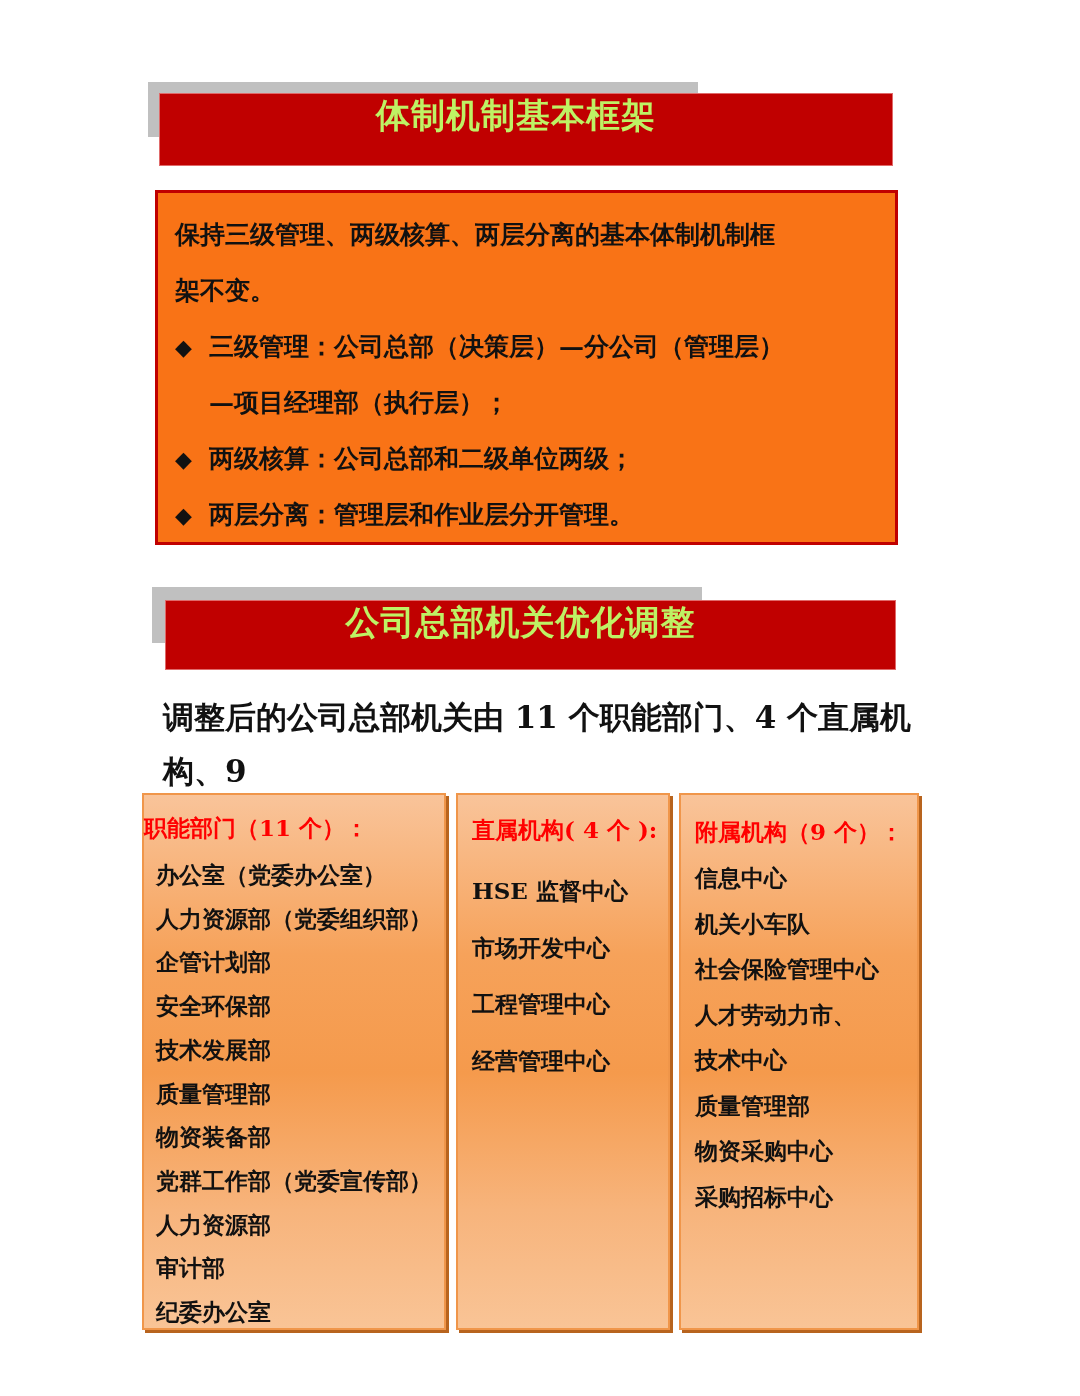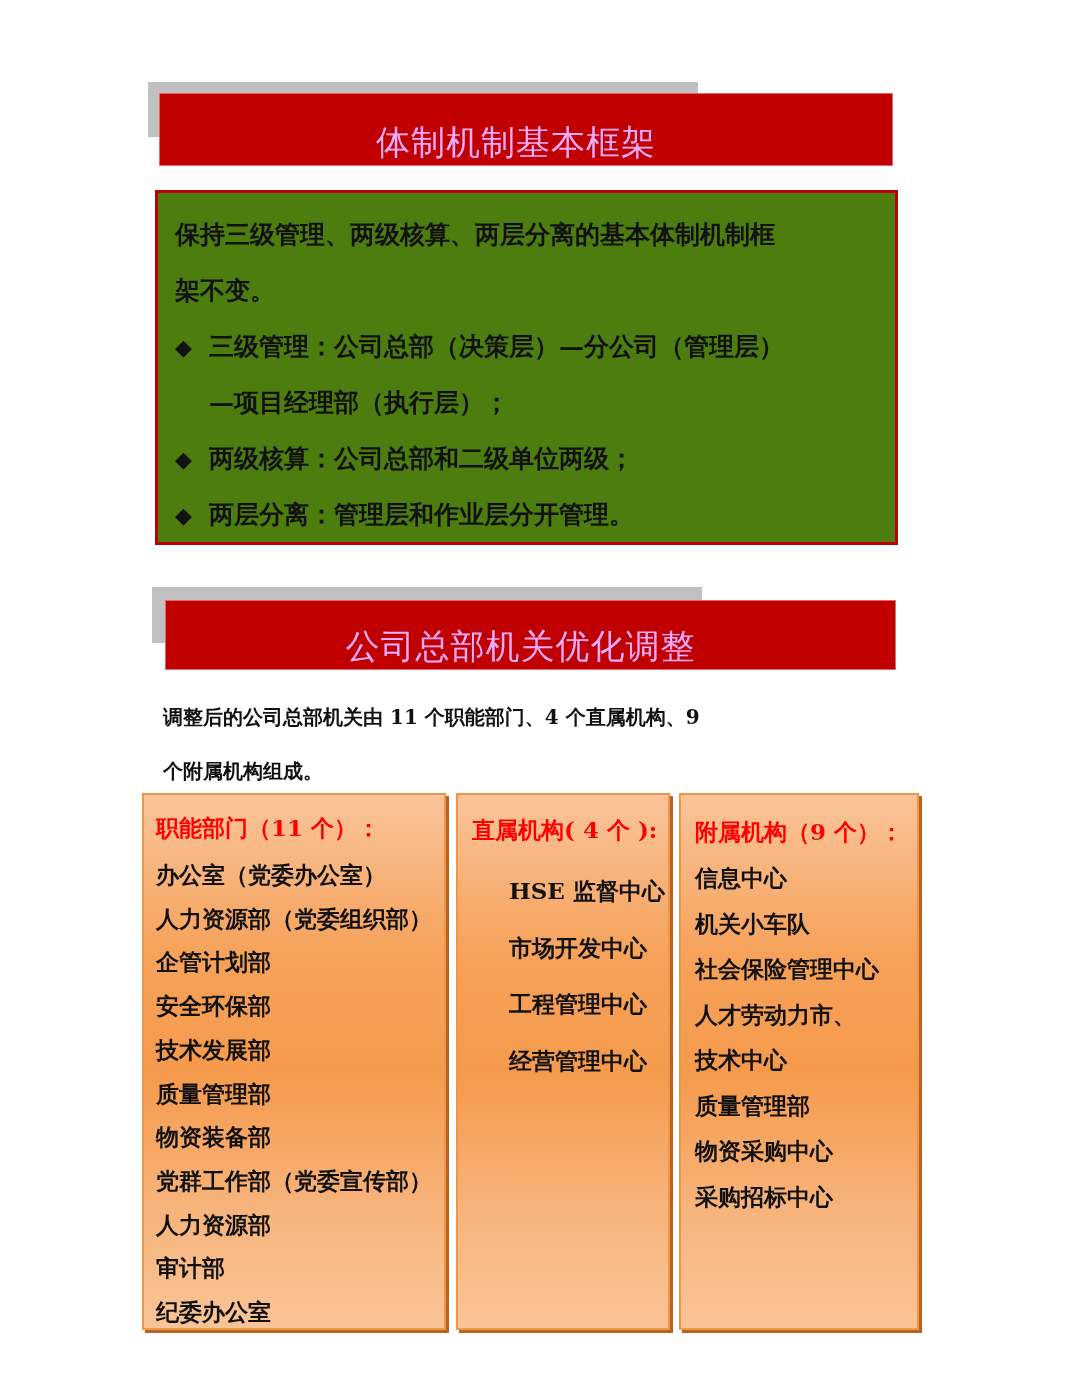--- a/index.html
+++ b/index.html
@@ -5,61 +5,61 @@
     html, body { margin: 0; padding: 0; }
     body {
       width: 1080px; height: 1396px; position: relative; overflow: hidden;
       background: #ffffff;
       font-family: "DejaVu Serif", "Liberation Serif", serif;
       color: #111;
     }
     .gray-bar { position: absolute; background: #c0c0c0; }
     .red-banner {
       position: absolute; background: #c00000;
-      color: #f0abfc; display: flex; align-items: flex-end; justify-content: center;
+      color: #bef264; display: flex; align-items: flex-start; justify-content: center;
       font-family: "DejaVu Sans", "Liberation Sans", sans-serif;
-      font-weight: normal; font-size: 34px; letter-spacing: 1px;
+      font-weight: bold; font-size: 34px; letter-spacing: 1px;
       box-shadow: 0 0 0 1px #e06a6a inset;
     }
     .banner-text { position: relative; left: -10px; }
     .framework-box {
       position: absolute; left: 155px; top: 190px; width: 737px; height: 349px;
-      border: 3px solid #c00000; background: #4d7c0f; box-sizing: content-box;
+      border: 3px solid #c00000; background: #f97316; box-sizing: content-box;
     }
     .fw-text {
       position: absolute; left: 17px; right: 10px; top: 14px;
       font-size: 25px; font-weight: bold; line-height: 56px;
     }
     .fw-line { white-space: nowrap; }
     .bullet { display: inline-block; width: 34px; font-size: 22px; }
     .indent { padding-left: 34px; }
     .intro {
       position: absolute; left: 163px; top: 690px; width: 770px;
-      font-size: 20px; font-weight: bold; line-height: 54px;
+      font-size: 31px; font-weight: bold; line-height: 54px;
     }
     .col {
       position: absolute; box-sizing: border-box;
       border: 2px solid #f0964a;
       background: linear-gradient(to bottom, #f9c49a 0%, #f6a25a 30%, #f59a4c 52%, #f7b47c 78%, #f9c496 100%);
       box-shadow: 3px 3px 0 #b8641e;
     }
     .col-title {
       color: #ff0000; font-weight: bold; font-size: 23px; white-space: nowrap;
     }
     .col-item {
       font-weight: bold; font-size: 23px; white-space: nowrap; color: #111;
     }
     #col1 { left: 142px; top: 793px; width: 304px; height: 537px; }
-    #col1 .col-title { position: absolute; left: 12px; top: 18px; }
+    #col1 .col-title { position: absolute; left: 0; top: 18px; }
     #col1 .items { position: absolute; left: 12px; top: 58px; }
     #col1 .col-item { line-height: 43.7px; }
     #col2 { left: 456px; top: 793px; width: 214px; height: 537px; }
     #col2 .col-title { position: absolute; left: 14px; top: 20px; }
     #col2 .items { position: absolute; left: 14px; top: 68px; }
-    #col2 .col-item { line-height: 56.6px; margin-left: 37px; }
+    #col2 .col-item { line-height: 56.6px; }
     #col3 { left: 679px; top: 793px; width: 240px; height: 537px; }
     #col3 .col-title { position: absolute; left: 14px; top: 22px; }
     #col3 .items { position: absolute; left: 14px; top: 60px; }
     #col3 .col-item { line-height: 45.5px; }
   </style>
 </head>
 <body>
 
 <div class="gray-bar" style="left:148px; top:82px; width:550px; height:55px;"></div>
 <div class="red-banner" style="left:159px; top:93px; width:734px; height:73px;">

